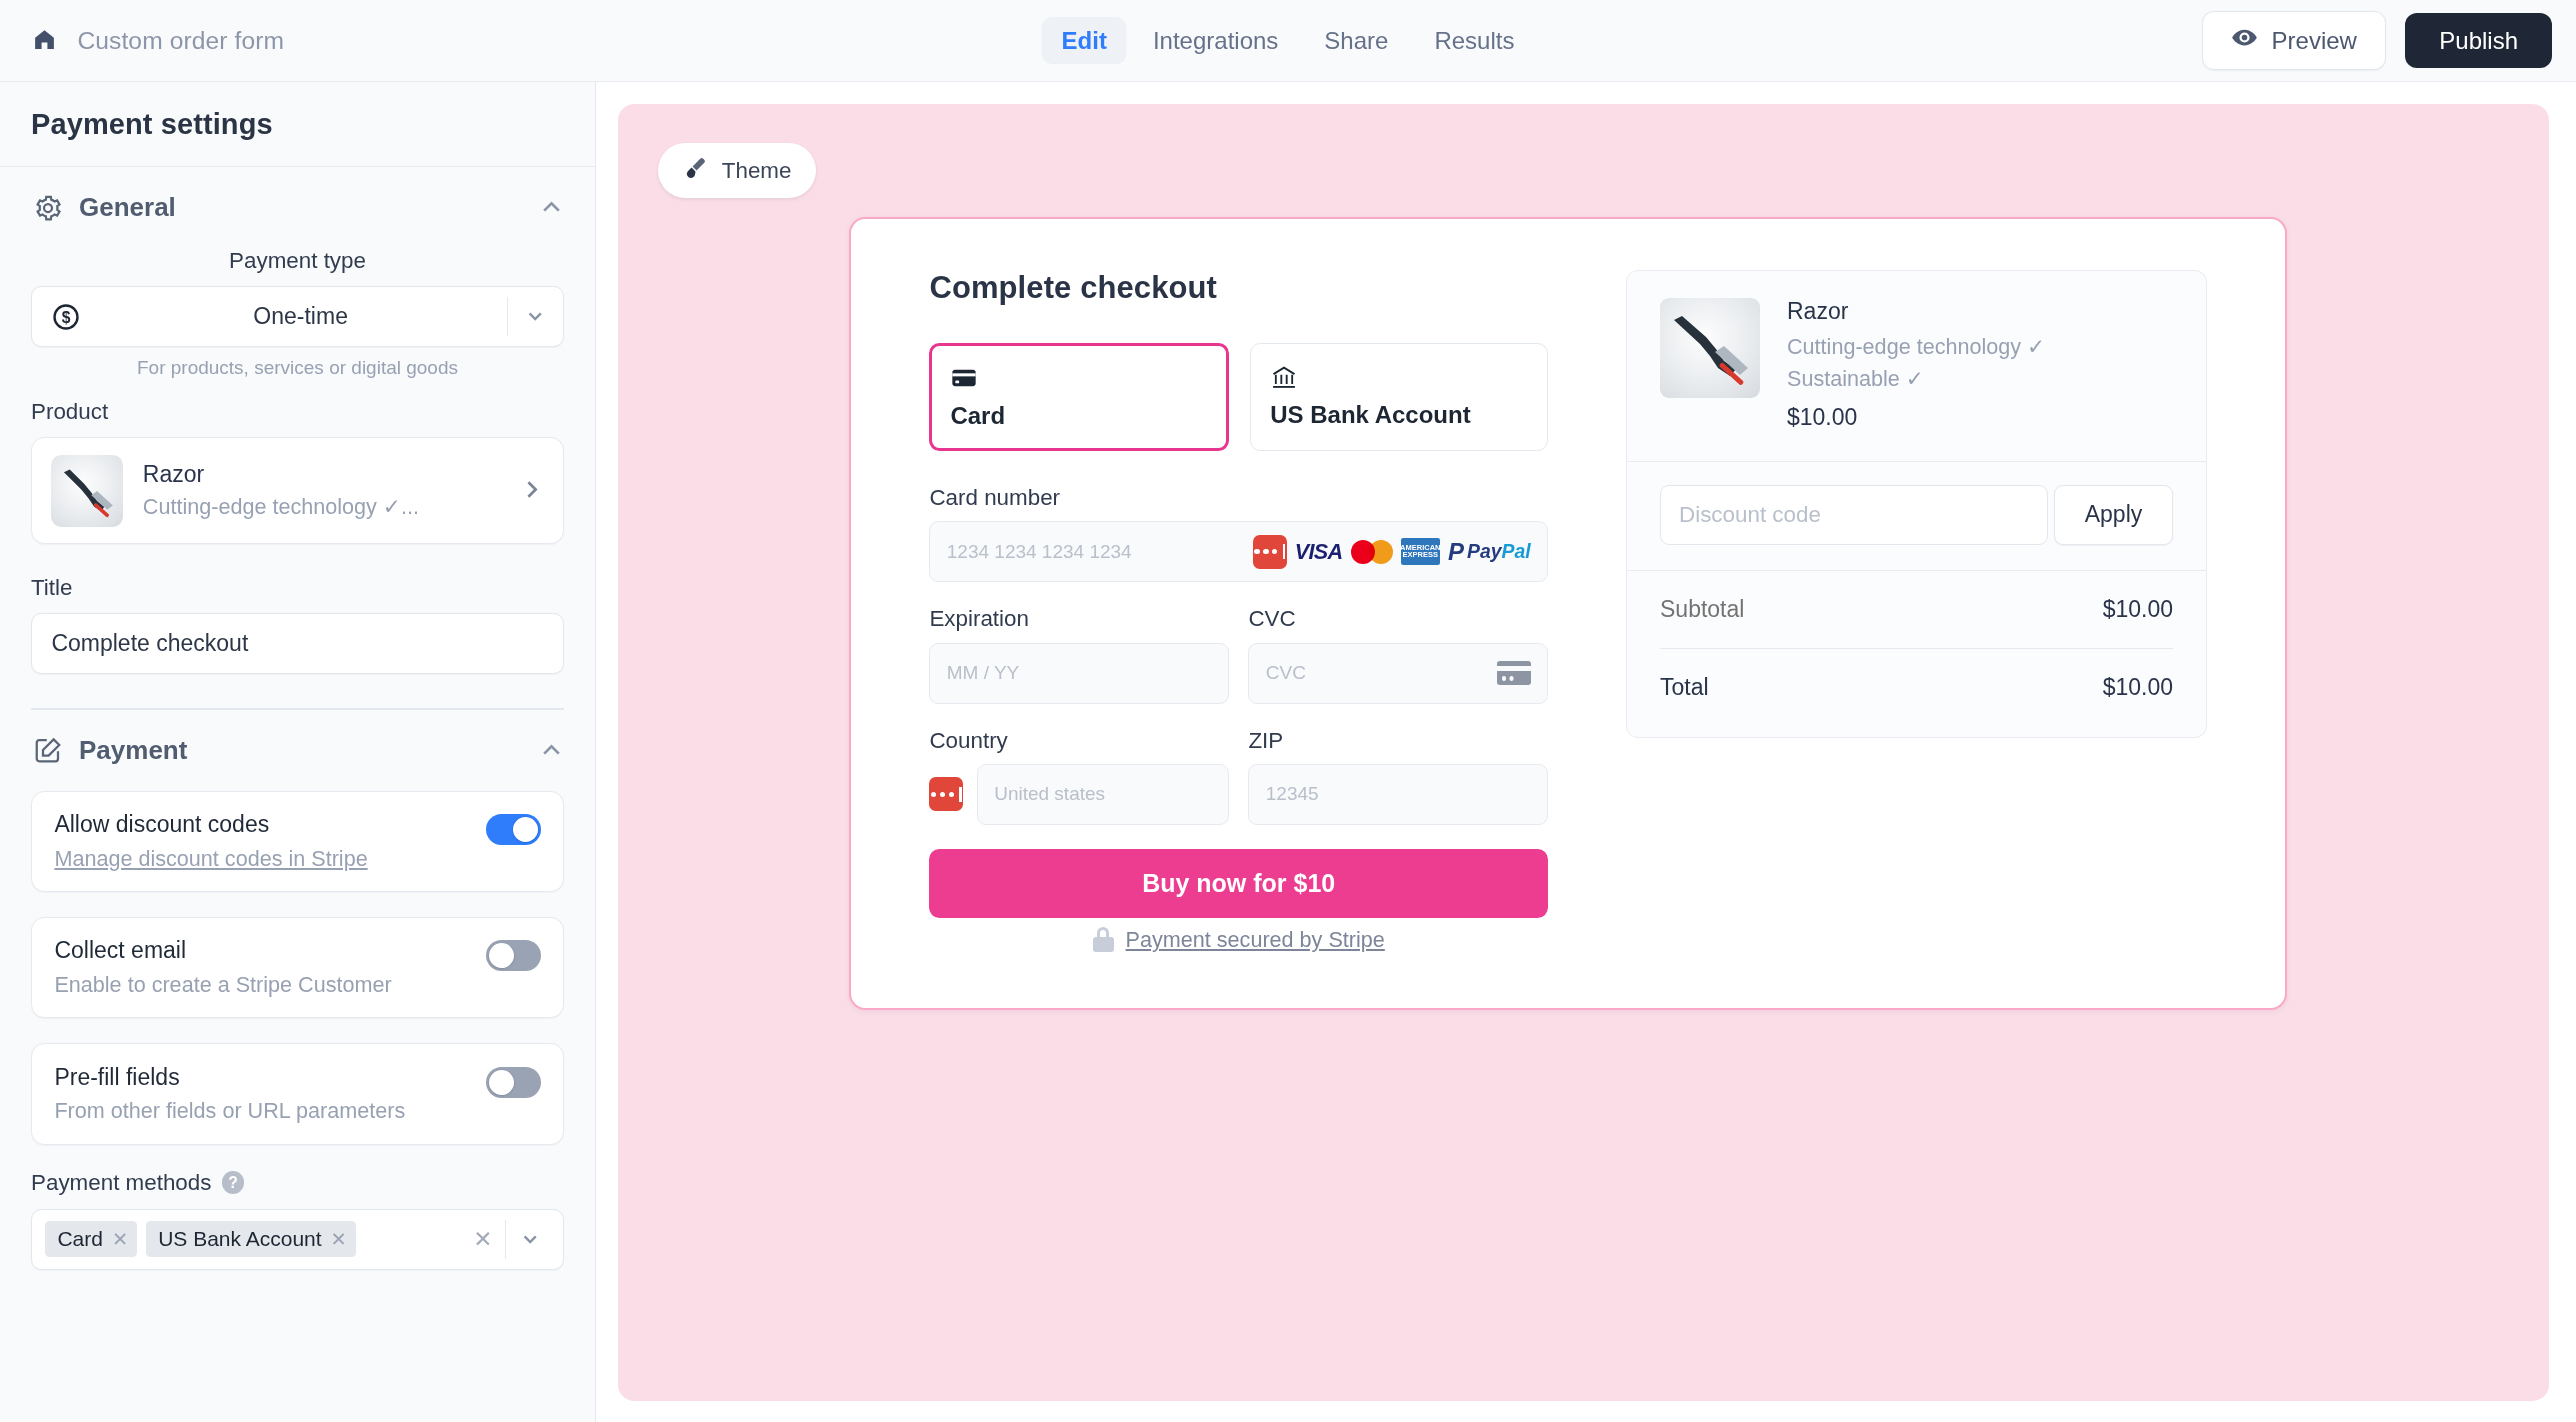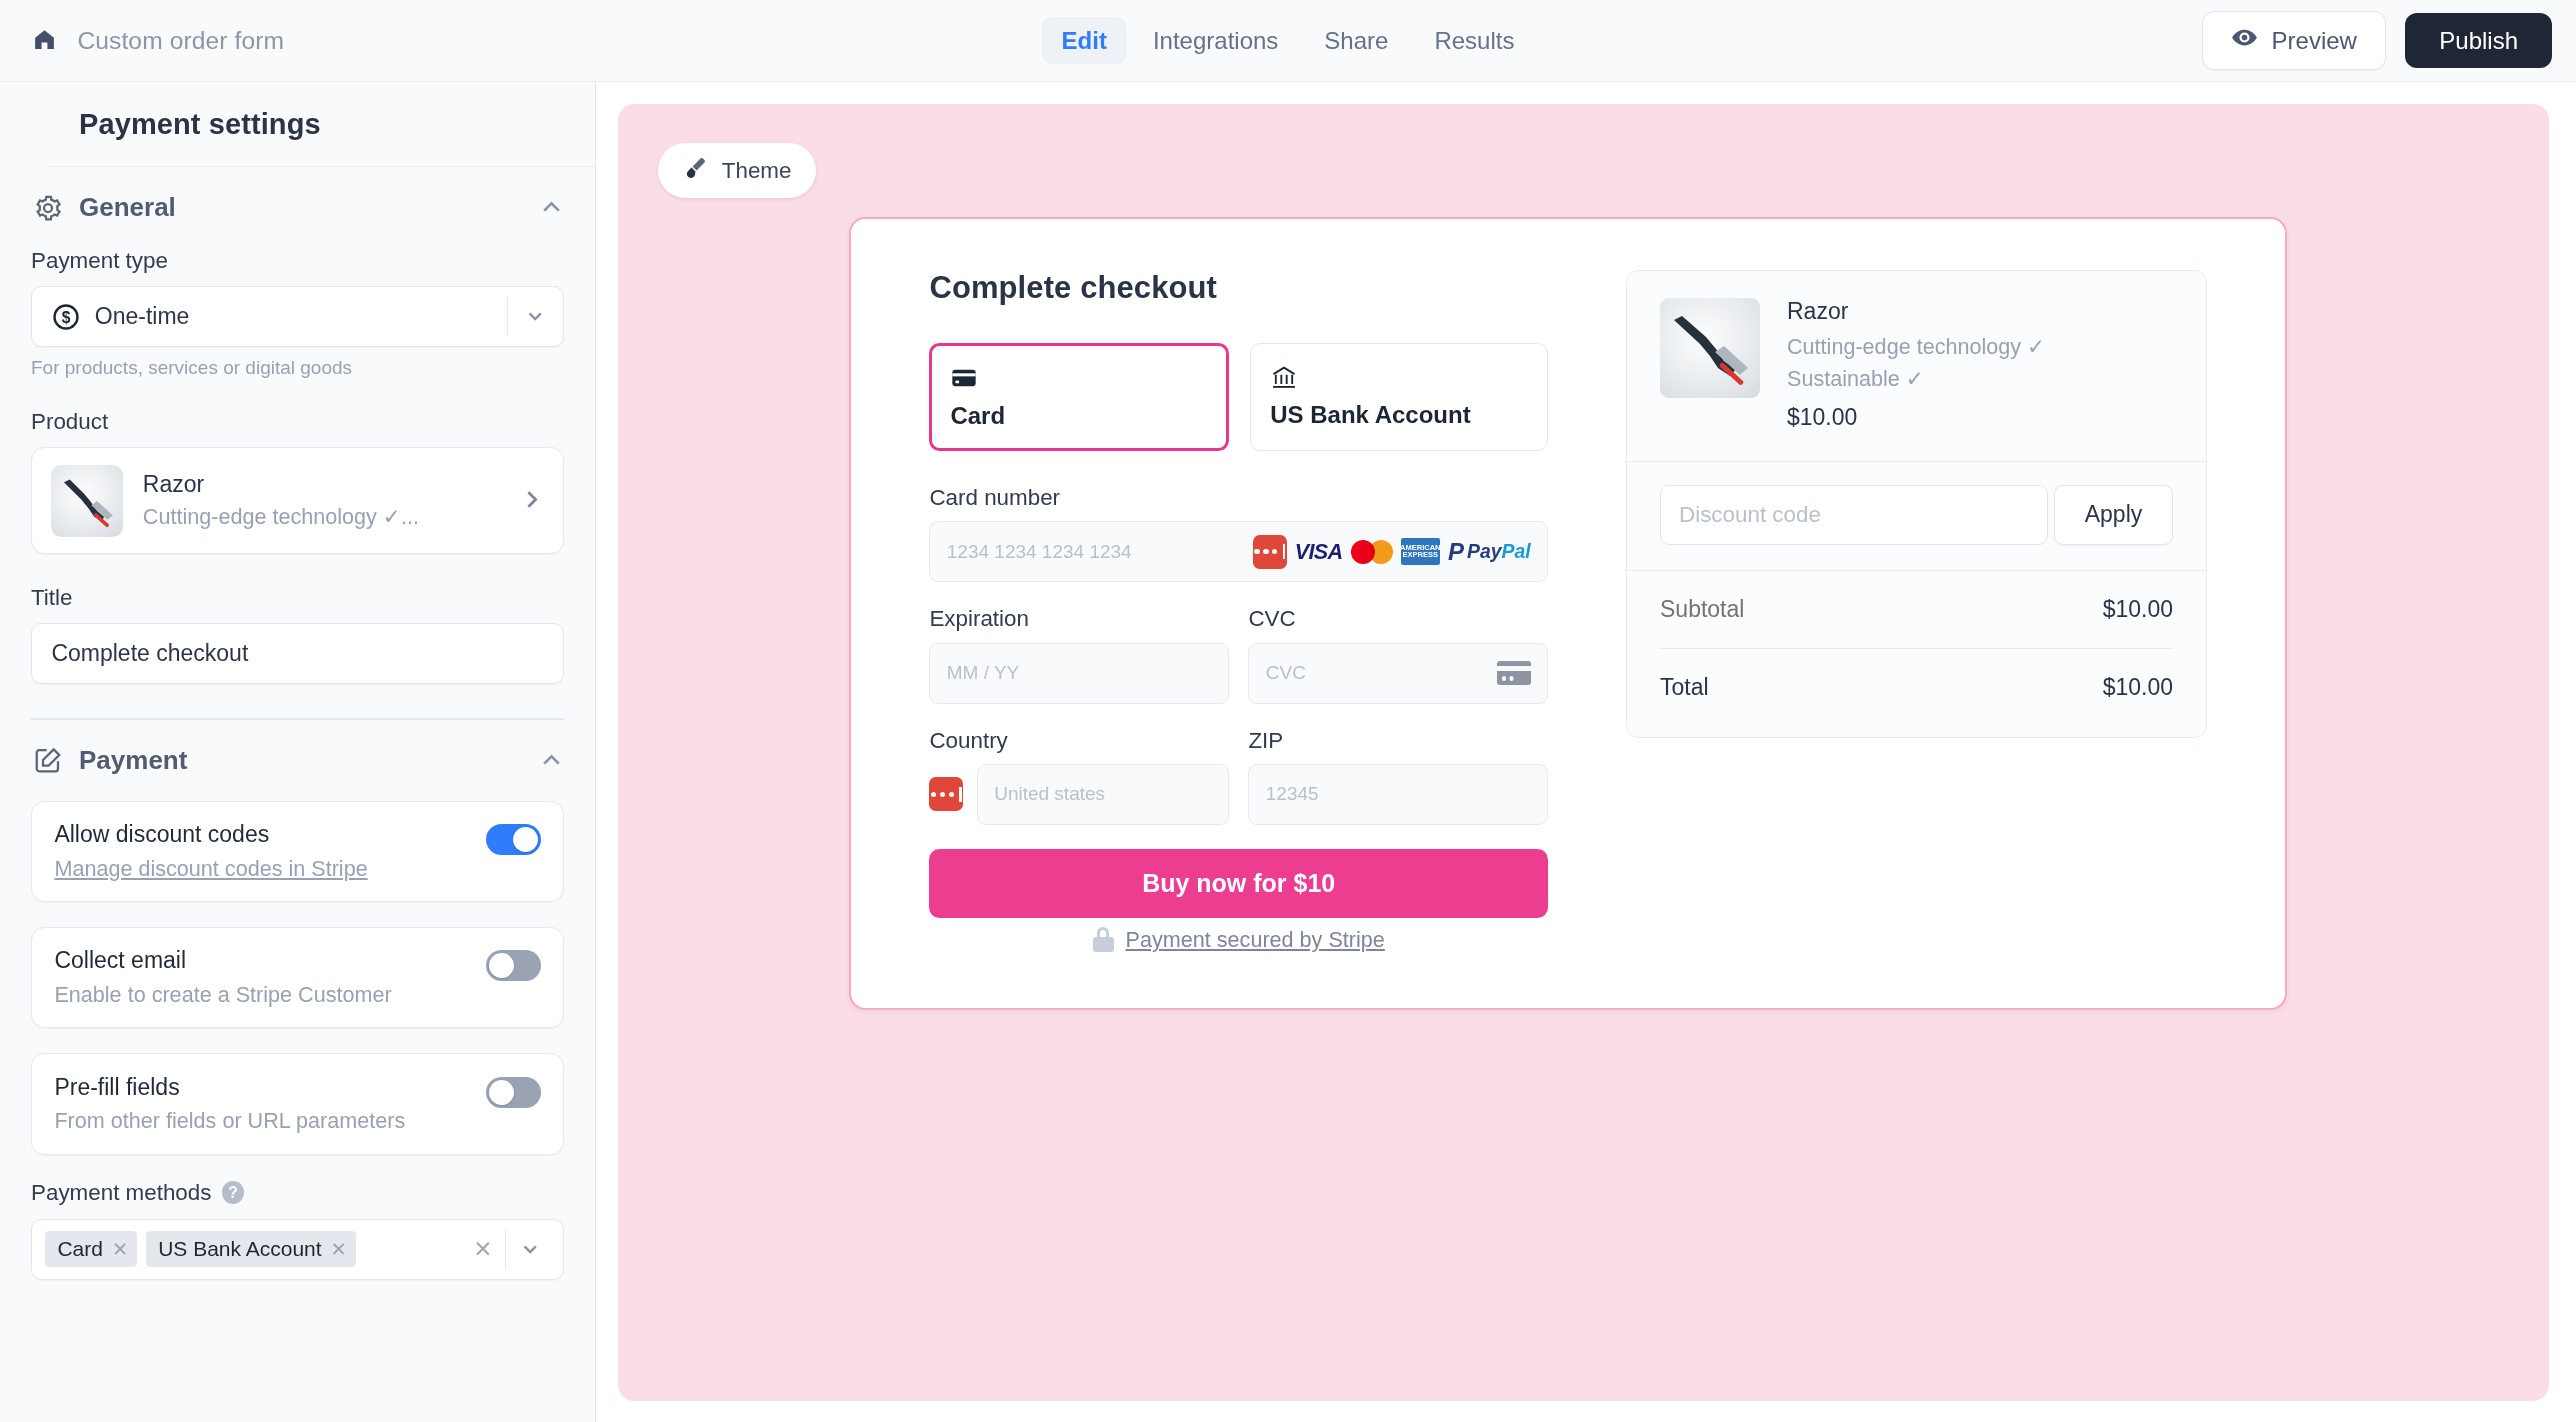--- a/index.html
+++ b/index.html
@@ -59,21 +59,21 @@
 
   
   .sidebar {
     width: 596px; flex: 0 0 596px;
     background: #f8fafc;
     border-right: 1.5px solid #e3e8ee;
     overflow: hidden; position: relative;
   }
   .sidebar-head {
     height: 85px; display: flex; align-items: center;
-    padding: 0 31px; border-bottom: 1.5px solid #e8ecf1; margin-left: 48px;
+    padding: 0 31px; border-bottom: 1.5px solid #e8ecf1;
   }
   .sidebar-head h1 { font-size: 29px; color: #2b3445; font-weight: 600; letter-spacing: 0.1px; }
 
   .section { padding: 0 31px; }
   .section-hdr {
     display: flex; align-items: center; height: 81px; cursor: pointer;
   }
   .section-hdr .ico { width: 33px; height: 33px; margin-right: 15px; display:flex;align-items:center;justify-content:center;}
   .section-hdr .ico svg { width: 30px; height: 30px; stroke: #5b6578; fill: none; stroke-width: 1.8; }
   .section-hdr .ttl { font-size: 26px; color: #515c71; font-weight: 600; flex: 1; }
@@ -345,21 +345,21 @@
               </svg>
           </span>
           <span class="ttl">General</span>
           <span class="chev-up">
             <svg viewBox="0 0 24 24">
                 <polyline points="5,15 12,8 19,15"></polyline>
               </svg>
           </span>
         </div>
 
-        <div style="margin-bottom:30px;">
+        <div style="margin-bottom:20px;text-align:center;">
           <div class="field-label">Payment type</div>
           <div class="select-box">
             <span class="cur-ico">
               <svg viewBox="0 0 24 24">
                   <circle cx="12" cy="12" r="9.2" fill="none" stroke="#1d2633" stroke-width="1.9"></circle>
                   <text x="12" y="16.6" font-size="12.5" font-weight="bold" text-anchor="middle" fill="#1d2633" font-family="Liberation Sans, sans-serif">$</text>
                 </svg>
             </span>
             <span class="val">One-time</span>
             <span class="select-div"></span>

